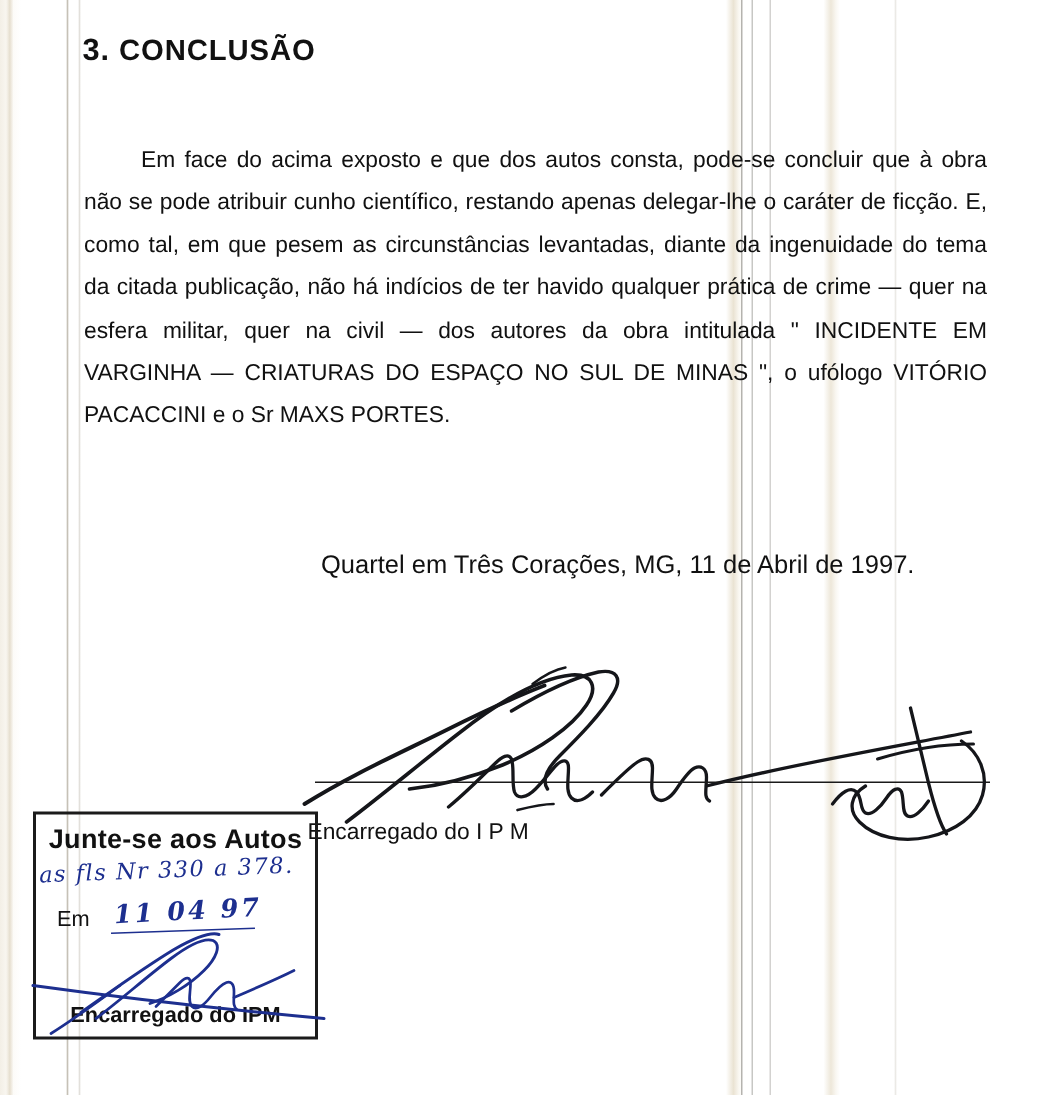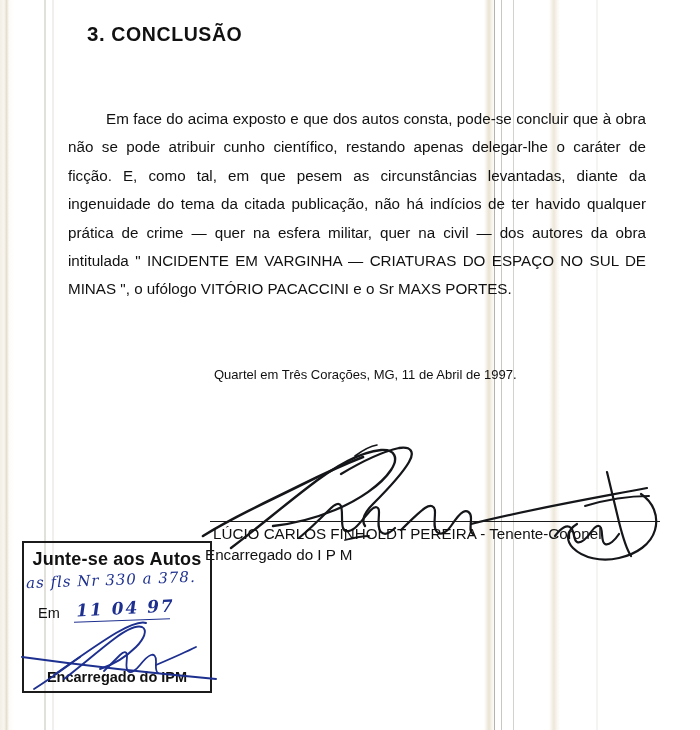--- a/index.html
+++ b/index.html
@@ -39,41 +39,40 @@
   .crease.dark   { width: 1px;  background: rgba(120,118,112,.55); }
 
   
   .heading {
     position: absolute;
     left: 55px;
     top: 22px;
     font-size: 19.5px;
     font-weight: bold;
     letter-spacing: .6px;
-    padding-left: 32px;
   }
   .heading .num { font-size: 20.5px; }
 
   .body-block {
     position: absolute;
     left: 56px;
     top: 93px;
     width: 602px;
     font-size: 15.2px;
     line-height: 28.4px;
     text-align: justify;
     text-justify: inter-word;
   }
-  .body-block p { margin: 12px; text-indent: 38px; }
+  .body-block p { margin: 0; text-indent: 38px; }
 
   .dateline {
     position: absolute;
     left: 214px;
     top: 367px;
-    font-size: 13px;
+    font-size: 17px;
   }
 
   
   .sig-area {
     position: absolute;
     left: 205px;
     top: 450px;
     width: 455px;
     height: 110px;
   }
@@ -200,21 +199,20 @@
                  C 246 92, 252 88, 256 82 C 260 76, 264 70, 268 68 C 272 66, 276 68, 276 74
                  C 276 82, 274 88, 278 90" stroke-width="2.2"></path>
         <path d="M276 80 C 330 66, 400 54, 452 44" stroke-width="2.2"></path>
         <path d="M150 96 C 158 94, 168 92, 174 92" stroke-width="1.8"></path>
         <path d="M160 12 C 168 6, 176 2, 182 1" stroke-width="1.6"></path>
       </g>
     </svg>
 
     <div class="sig-rule"></div>
 
-    <div class="sig-name">LÚCIO CARLOS FINHOLDT PEREIRA - Tenente-Coronel</div>
     <div class="sig-role">Encarregado do I P M</div>
 
     <svg class="sig-flourish" style="left:340px; top:16px;" width="125" height="96" viewBox="0 0 125 96">
       <g fill="none" stroke="#15161a" stroke-linecap="round" stroke-linejoin="round">
         <path d="M62 6 C 66 22, 70 40, 74 56 C 78 72, 82 84, 86 90" stroke-width="2.2"></path>
         <path d="M40 40 C 60 34, 84 30, 104 30" stroke-width="2"></path>
         <path d="M96 28 C 108 36, 114 50, 110 64 C 106 78, 92 88, 74 92 C 56 96, 38 92, 28 82
                  C 20 74, 22 64, 32 58" stroke-width="2.2"></path>
         <path d="M10 70 C 16 62, 22 58, 26 62 C 30 66, 28 74, 32 76 C 36 78, 42 72, 46 66
                  C 50 60, 54 58, 56 62 C 58 68, 56 76, 60 78 C 64 80, 70 74, 74 68" stroke-width="2.2"></path>

